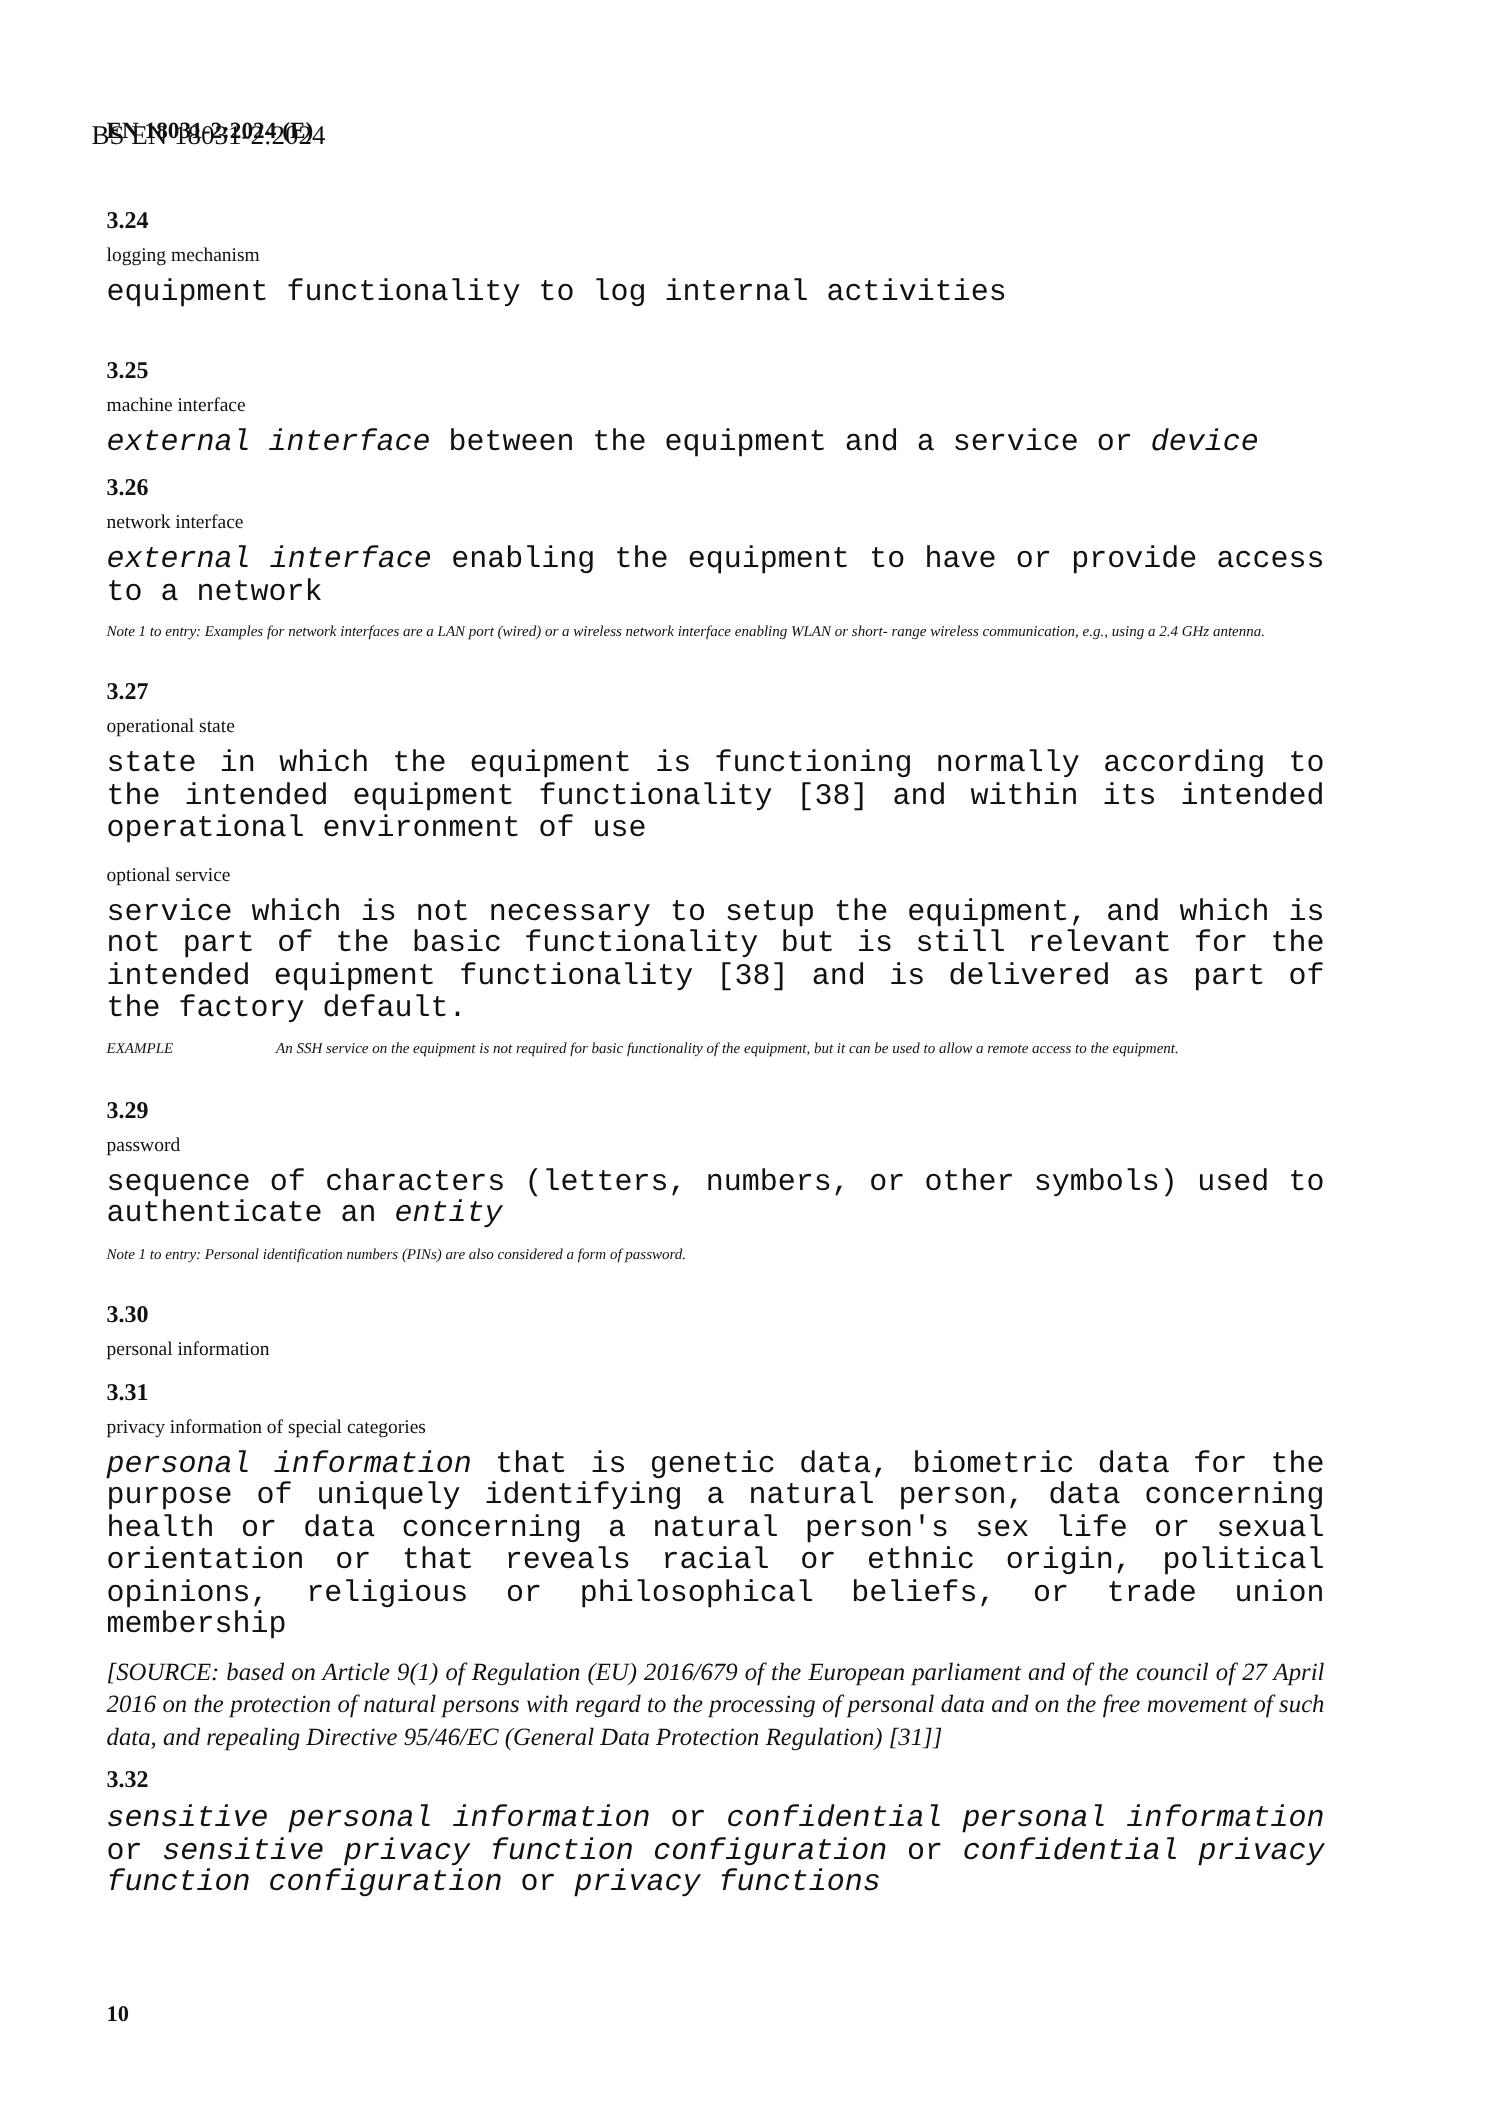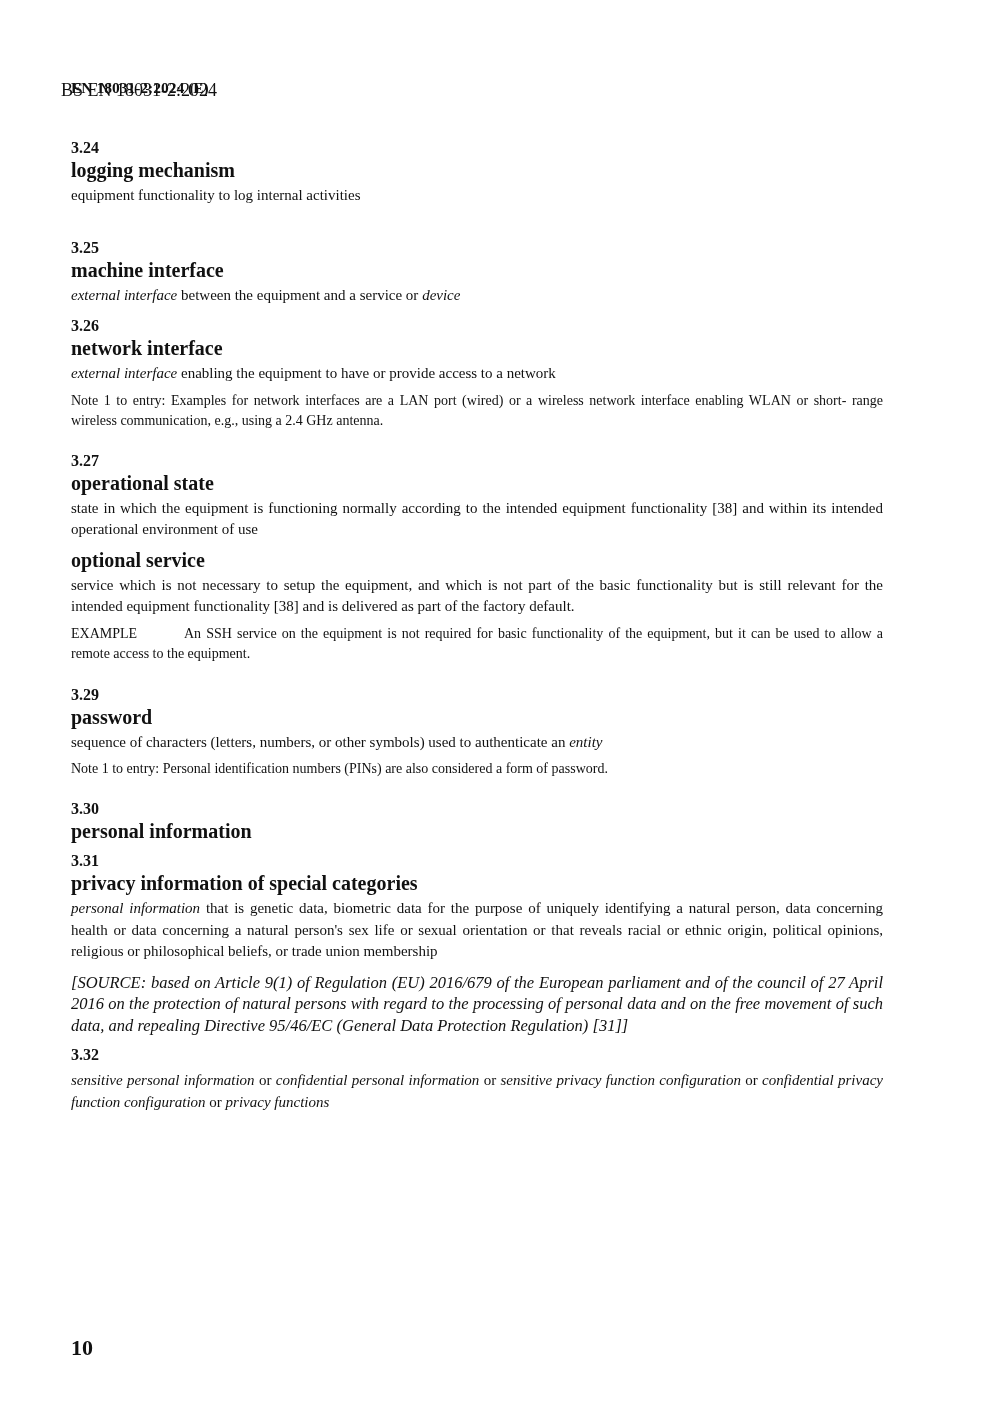--- a/index.html
+++ b/index.html
@@ -6,30 +6,30 @@
   body {
     width: 992px; height: 1403px; position: relative; overflow: hidden;
     font-family: "DejaVu Serif", "Liberation Serif", serif;
     color: #111;
   }
   .doc-id-top { position: absolute; left: 61px; top: 32px; font-size: 18px; font-family: "Liberation Serif", serif; color:#111;margin-top:48px; }
   .doc-id-sub { position: absolute; left: 71px; top: 79px; font-size: 15.5px; font-weight: bold; font-family: "Liberation Serif", serif; }
   .content { position: absolute; left: 71px; top: 137px; width: 812px; font-family: "Liberation Serif", serif; }
   .entry { margin: 0; }
   .num { font-weight: bold; font-size: 16px; line-height: 22px; }
-  .term { font-weight: bold; font-size: 20px; line-height: 22px; }
-  .def { font-size: 15px; line-height: 21.5px; margin-top: 4px; text-align: justify; }
-  .note { font-size: 14px; line-height: 20px; margin-top: 6px; text-align: justify; }
+  .term { font-weight: normal; font-size: 13px; line-height: 22px; }
+  .def { font-size: 20px; line-height: 21.5px; margin-top: 4px; text-align: justify; font-family: Liberation Mono, monospace; }
+  .note { font-size: 10px; line-height: 20px; margin-top: 6px; text-align: justify; font-style: italic; }
   .source { font-size: 16.5px; line-height: 21.5px; margin-top: 9px; text-align: justify; font-style: italic; }
   .gap-big { height: 20px; }
   .gap-sm { height: 8px; }
   .gap-md { height: 14px; }
   i { font-style: italic; }
   .example-label { display: inline-block; width: 113px; }
-  .page-num { position: absolute; left: 71px; top: 1335px; font-weight: bold; font-size: 22px; font-family: "Liberation Serif", serif; text-align: right; }
+  .page-num { position: absolute; left: 71px; top: 1335px; font-weight: bold; font-size: 15px; font-family: "Liberation Serif", serif; text-align: right; }
 </style>
 </head>
 <body>
 
 <div class="doc-id-top">BS EN 18031-2:2024</div>
 <div class="doc-id-sub">EN 18031-2:2024 (E)</div>
 
 <div class="content">
 
   <div class="entry">

